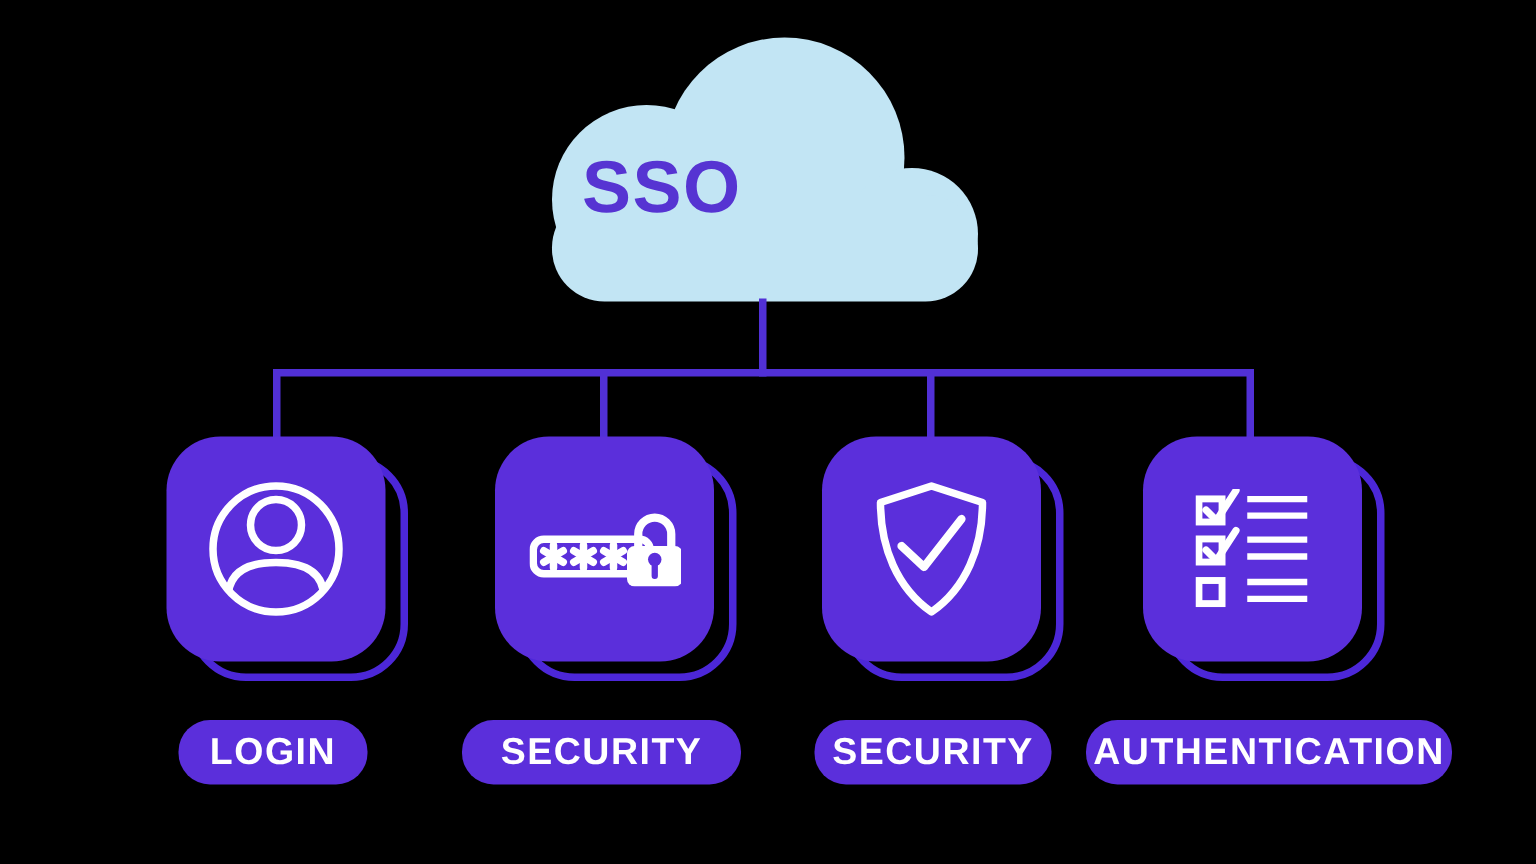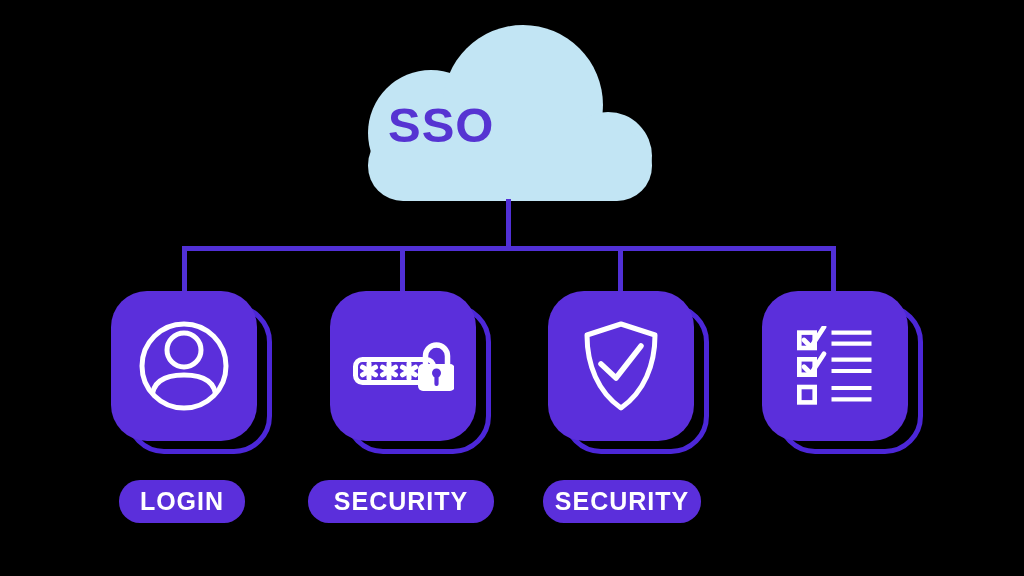--- a/index.html
+++ b/index.html
@@ -191,14 +191,17 @@
 
   <div class="pill pill-1">
     <span>LOGIN</span>
   </div>
   <div class="pill pill-2">
     <span>SECURITY</span>
   </div>
   <div class="pill pill-3">
     <span>SECURITY</span>
   </div>
+  <div class="pill pill-4">
+    <span>AUTHENTICATION</span>
+  </div>
 
 </div>
 
 </body></html>

